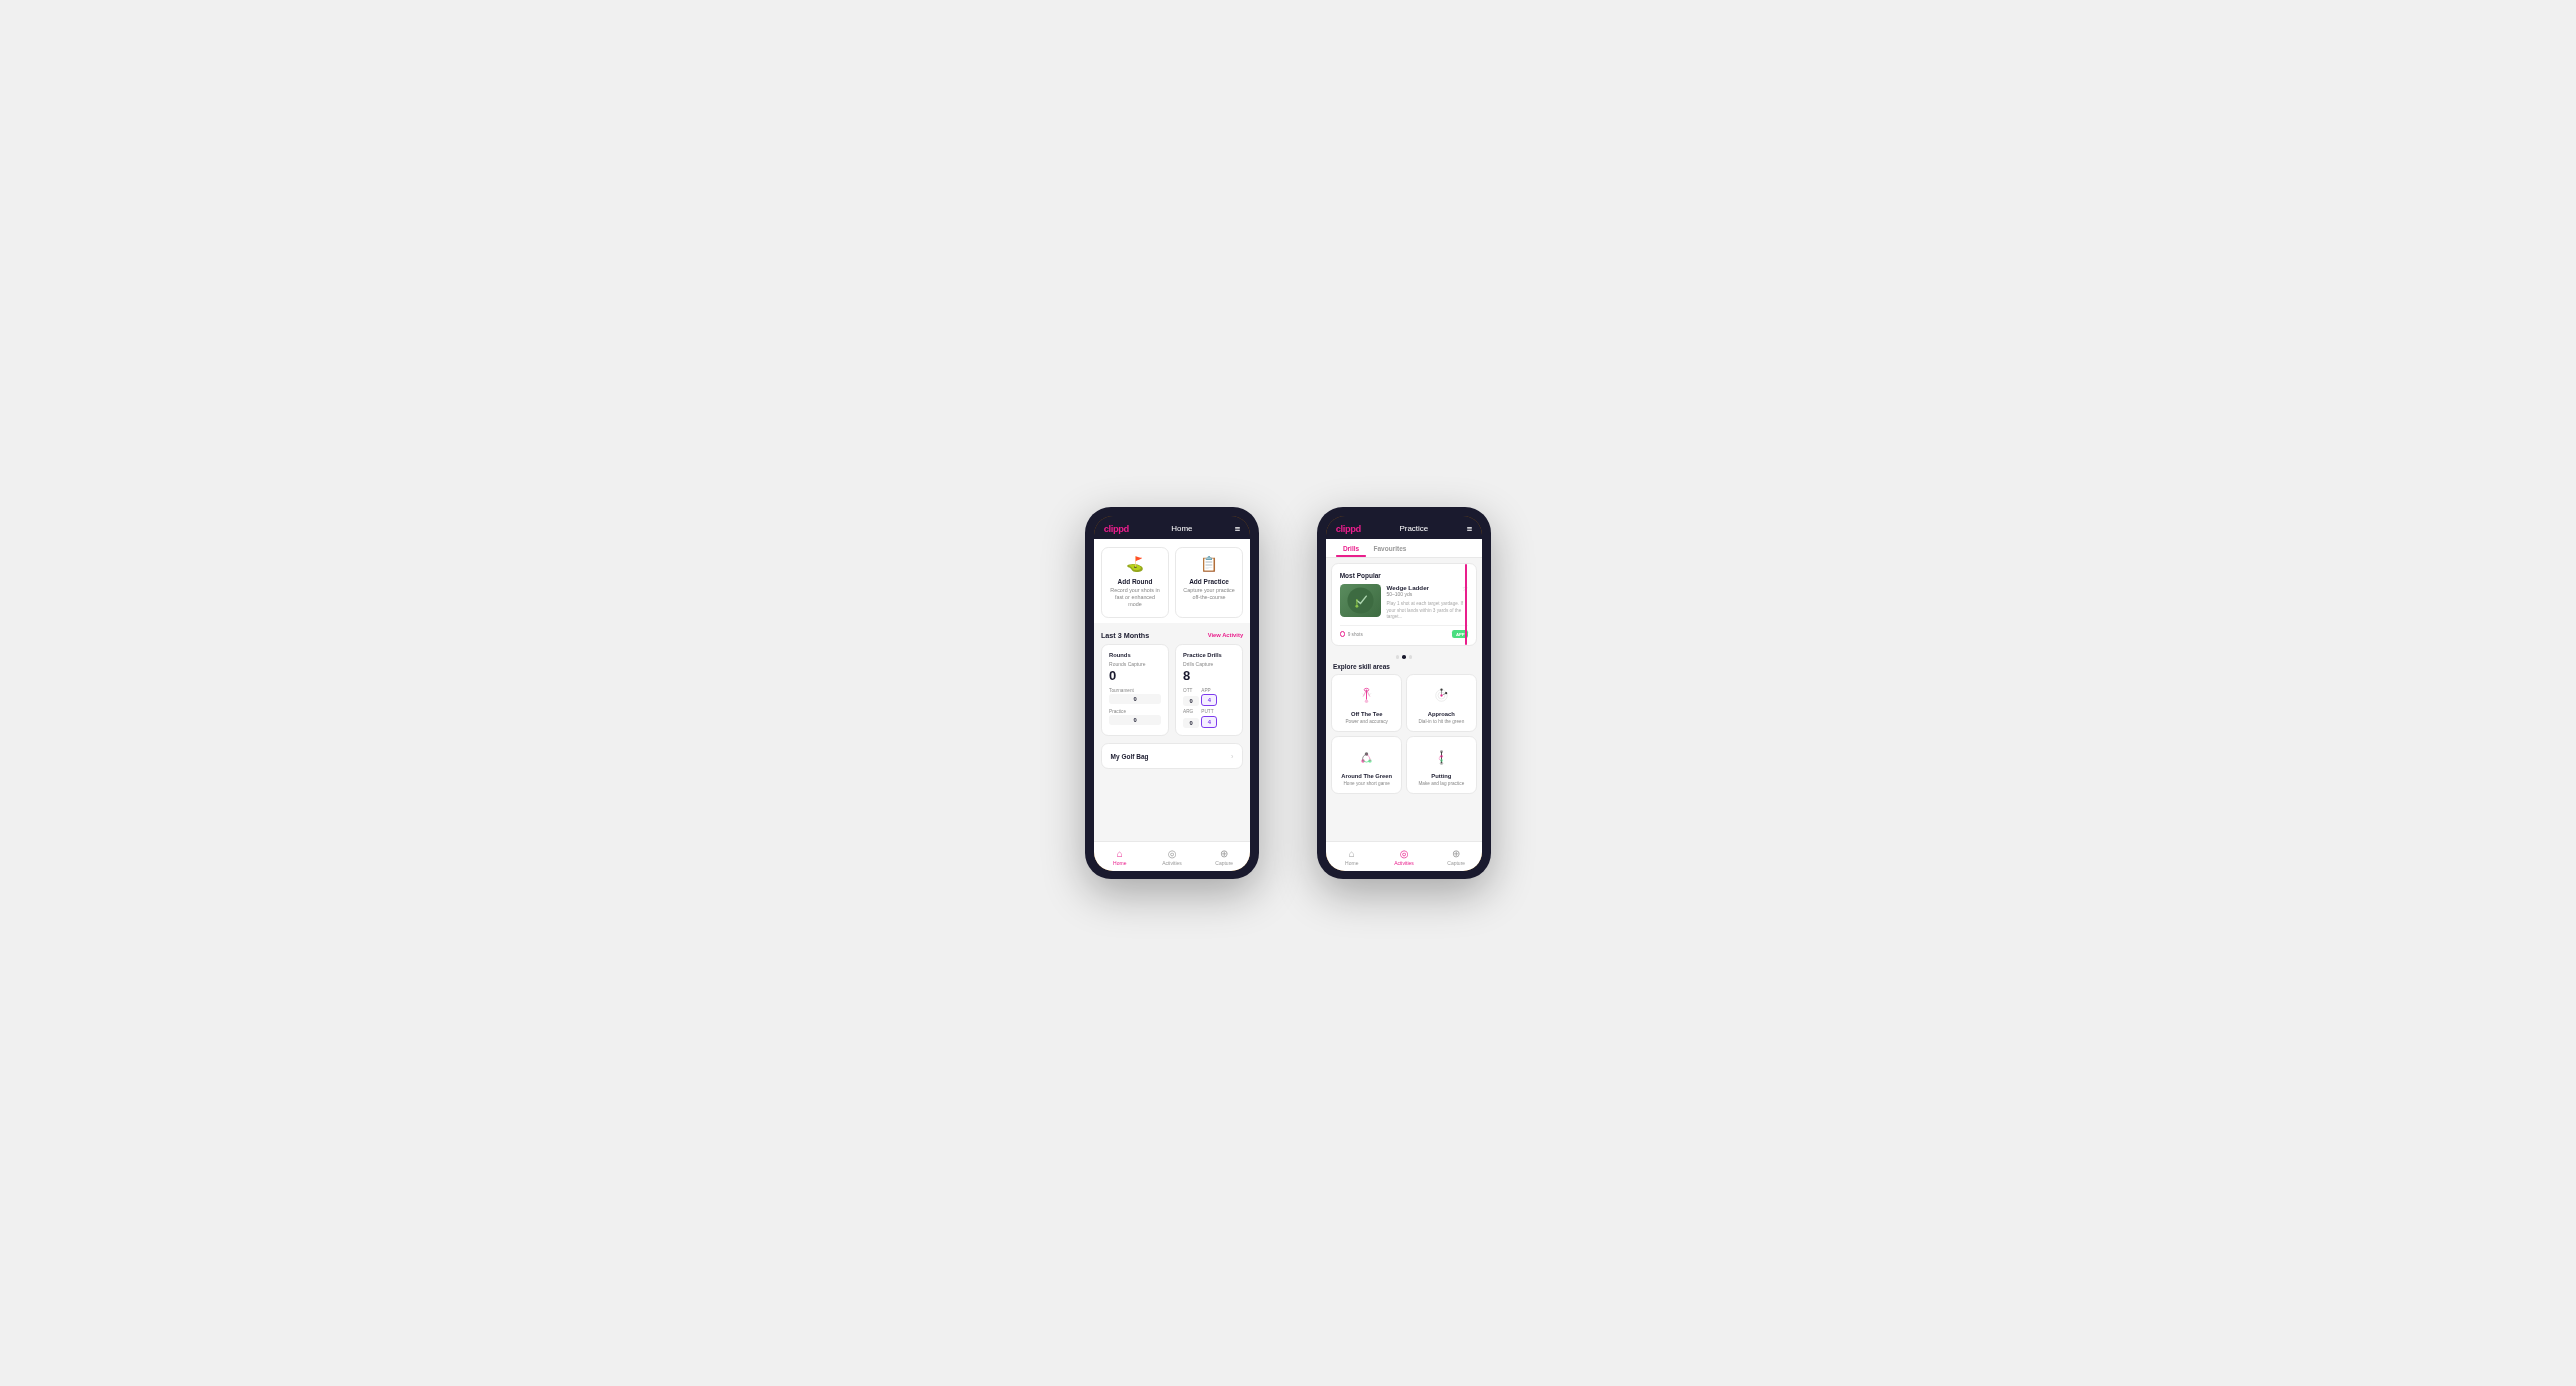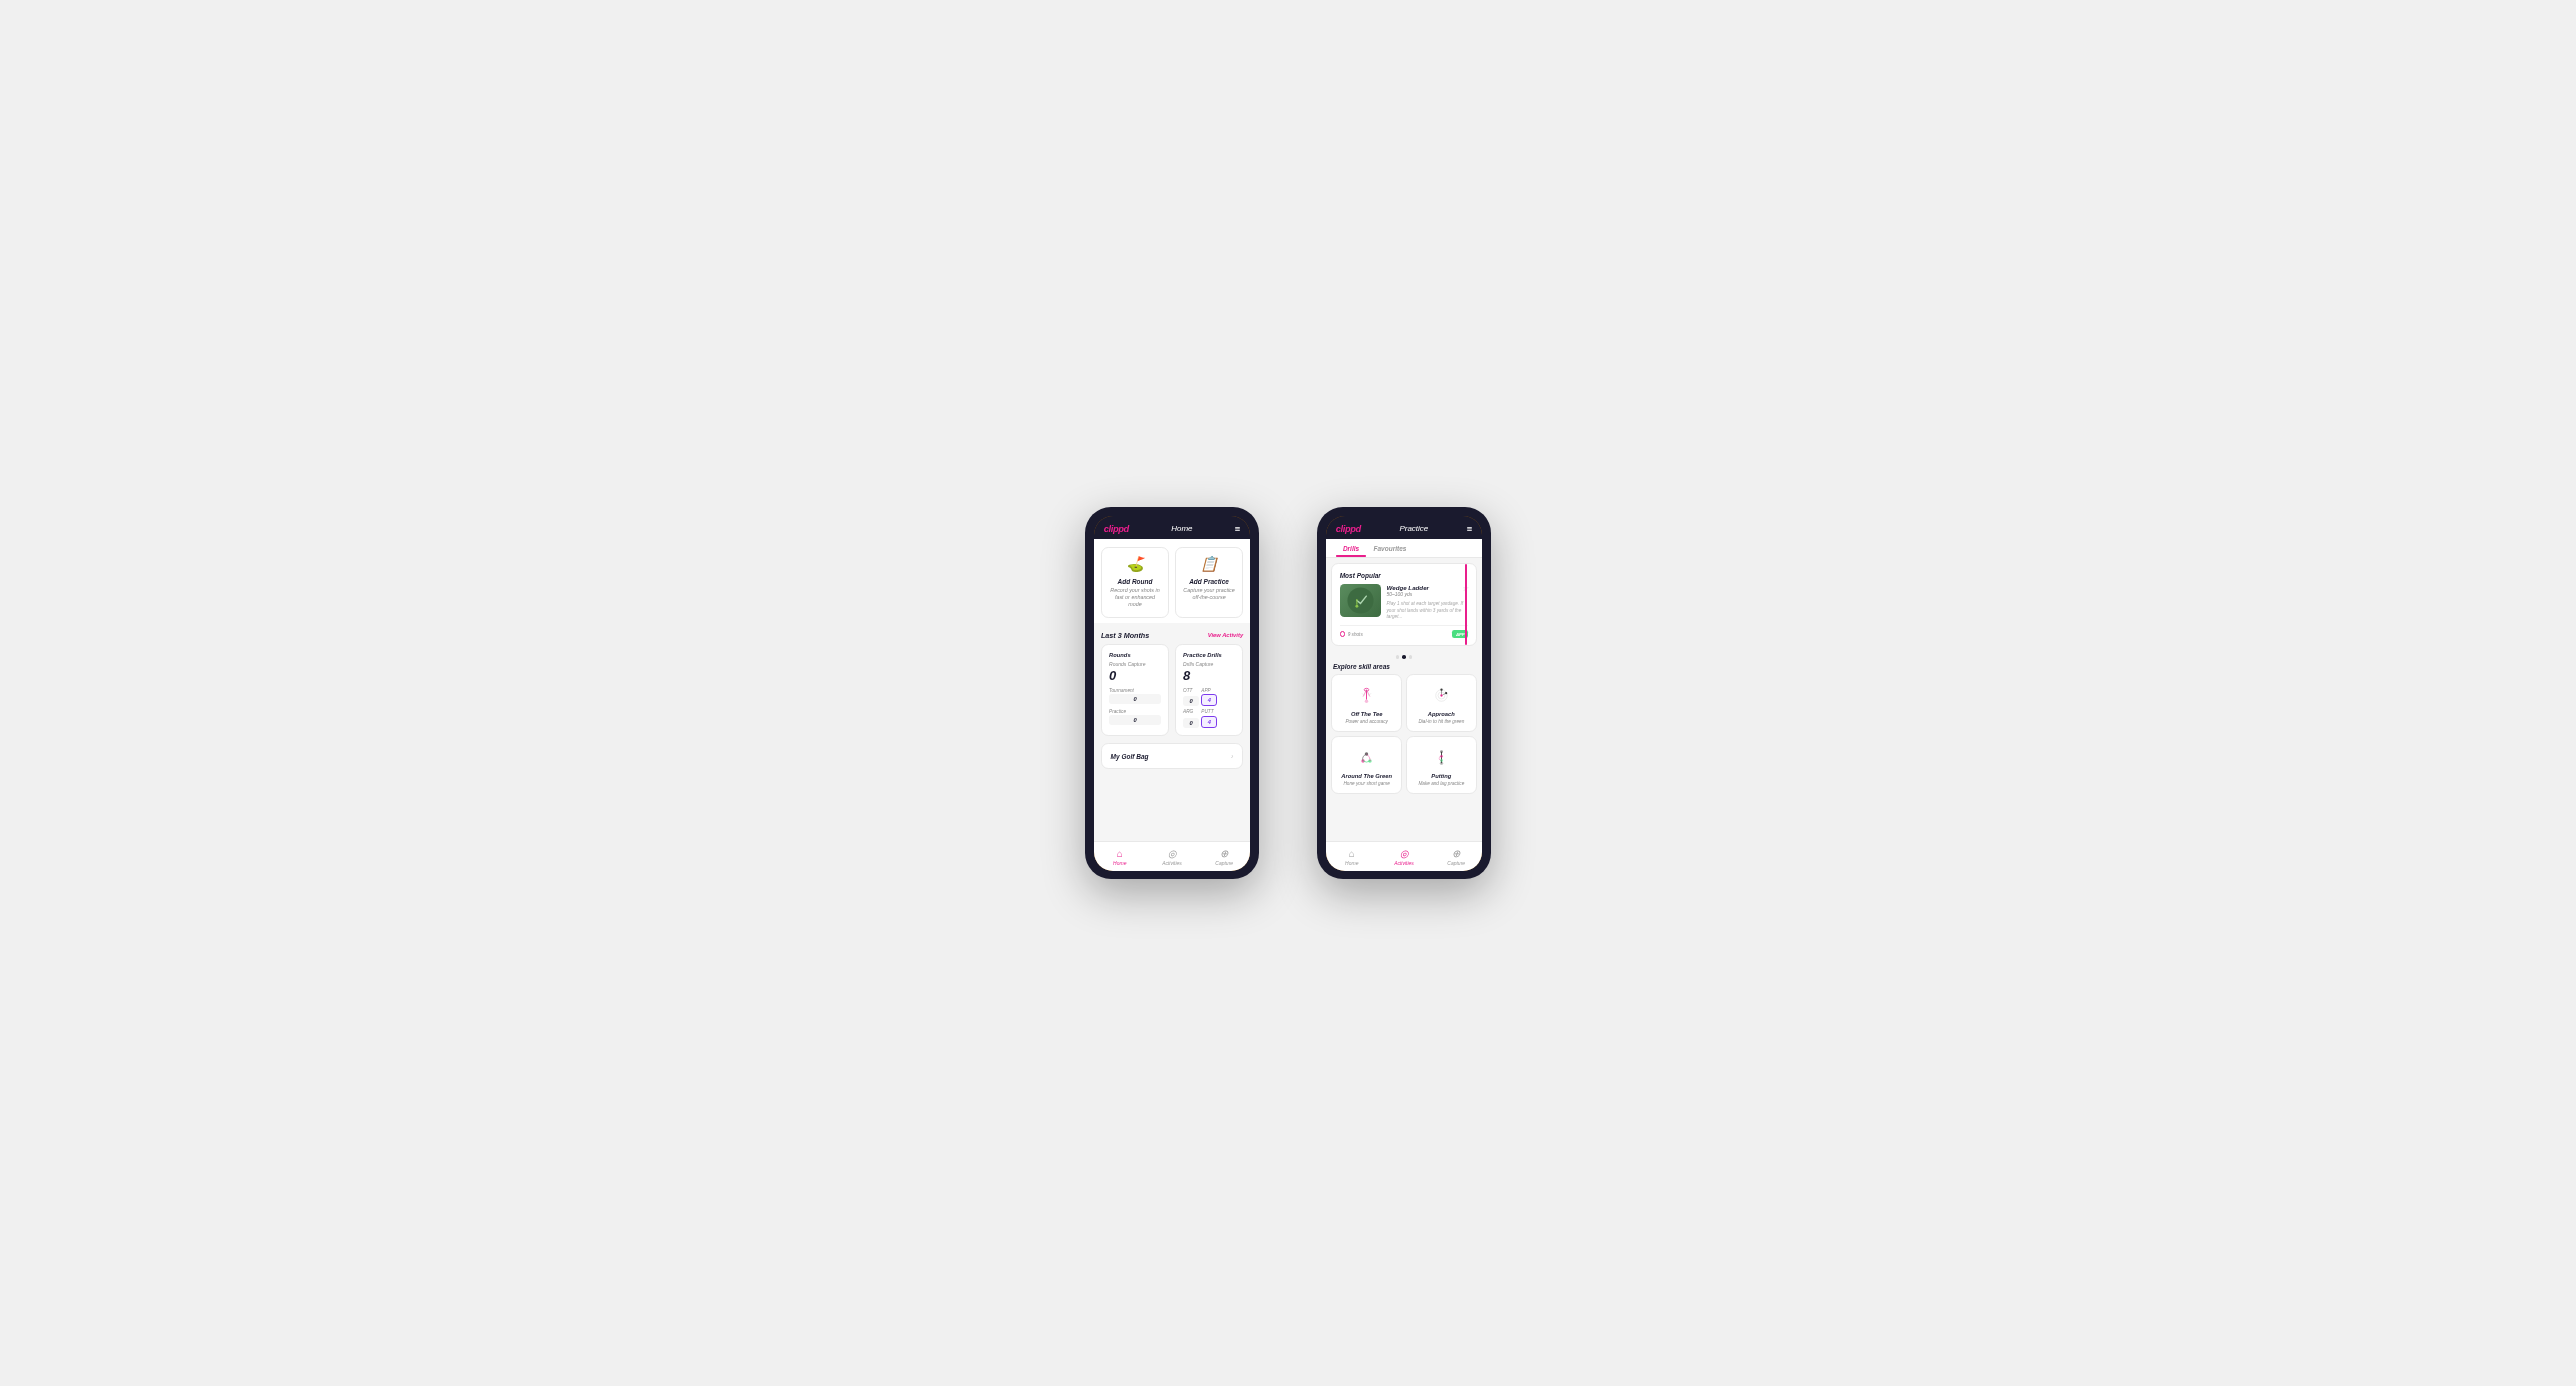--- a/index.html
+++ b/index.html
@@ -23,21 +23,20 @@
       position: relative;
     }
 
     .phone-screen {
       background: #a16207;
       border-radius: 19px;
       overflow: hidden;
       display: flex;
       flex-direction: column;
       height: 355px;
-      font-style: italic;
     }
 
     .top-bar {
       background: #1a1a2e;
       display: flex;
       align-items: center;
       justify-content: space-between;
       padding: 7.2px 10px 5.8px;
       flex-shrink: 0;
     }

